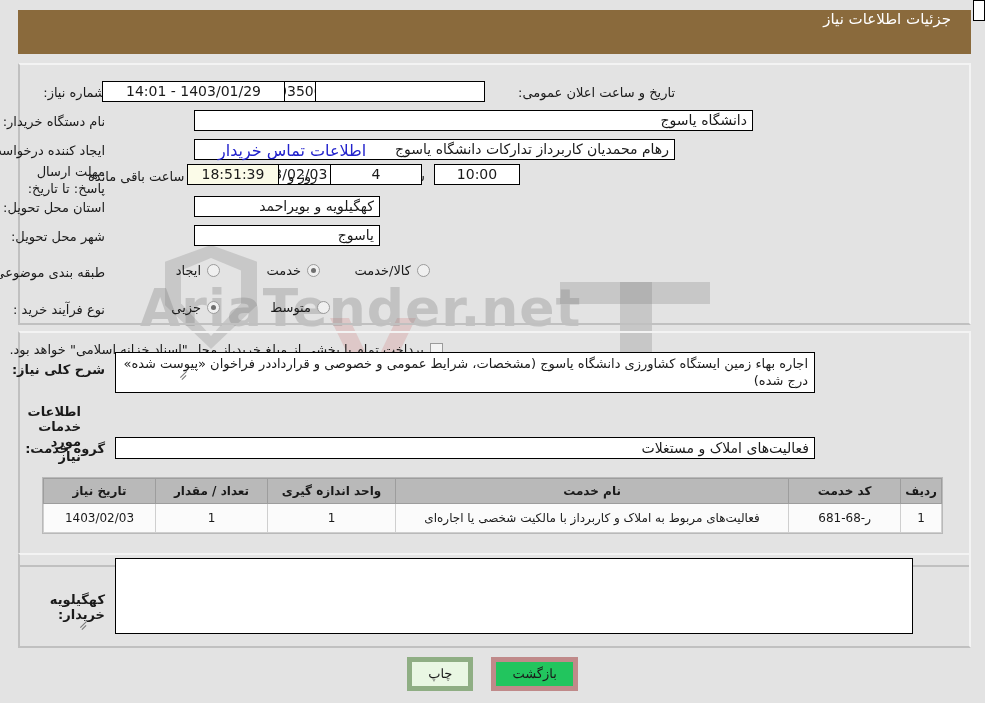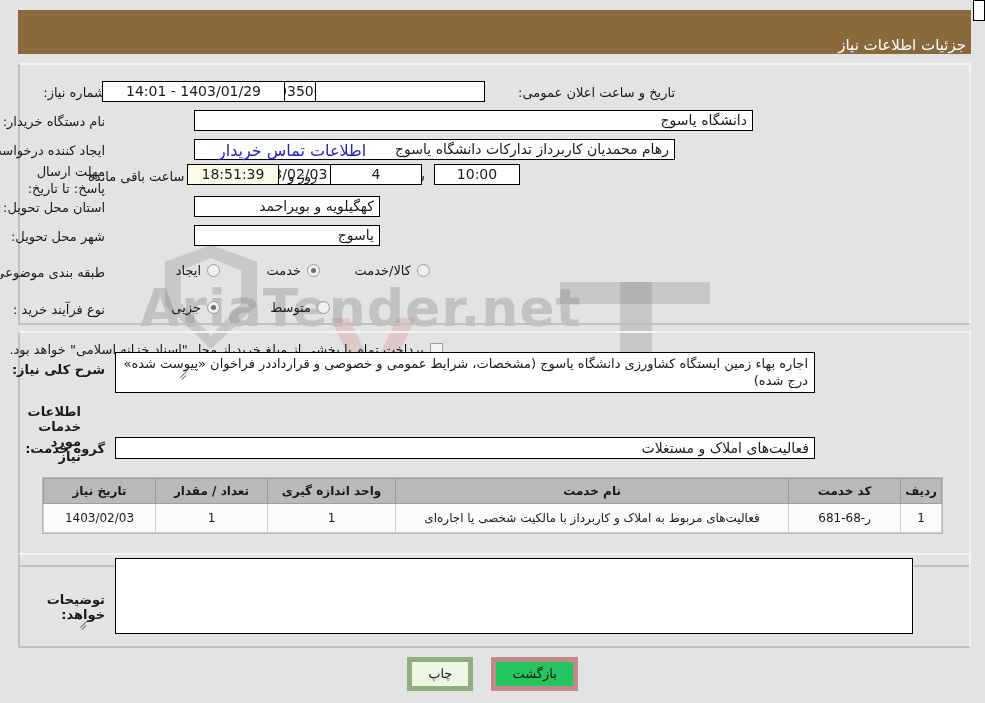--- a/index.html
+++ b/index.html
@@ -79,23 +79,23 @@
   }
 
   
   .header-bar {
     position: absolute;
     left: 18px; top: 10px;
     width: 953px; height: 44px;
     background: #8a6a3c;
     color: #ffffff;
     display: flex;
-    align-items: flex-end;
+    align-items: flex-start;
     justify-content: flex-start;
-    padding: 0 5px;
+    padding: 0 20px;
     z-index: 10;
   }
   .header-bar .title {
     font-size: 15px;
     color: #fff;
   }
 
   
   .panel {
     position: absolute;
@@ -418,21 +418,21 @@
           <td>1</td>
           <td>1</td>
           <td>1403/02/03</td>
         </tr>
       </tbody>
     </table>
   </div>
 
   <div class="panel panel-bottom"></div>
 
-  <div class="section-heading" style="right:880px; top:592px;">توضیحات خواهد:</div>
+  <div class="section-heading" style="right:880px; top:592px;">کهگیلویه خریدار:</div>
   <div class="tbox" style="right:72px; top:558px; width:798px; height:76px;"></div>
   <div class="resize-grip" style="left:78px; top:622px;"></div>
 
   <div class="btn-bar">
     <button class="btn btn-back">بازگشت</button>
     <button class="btn btn-print">چاپ</button>
   </div>
 
 </div>
 

